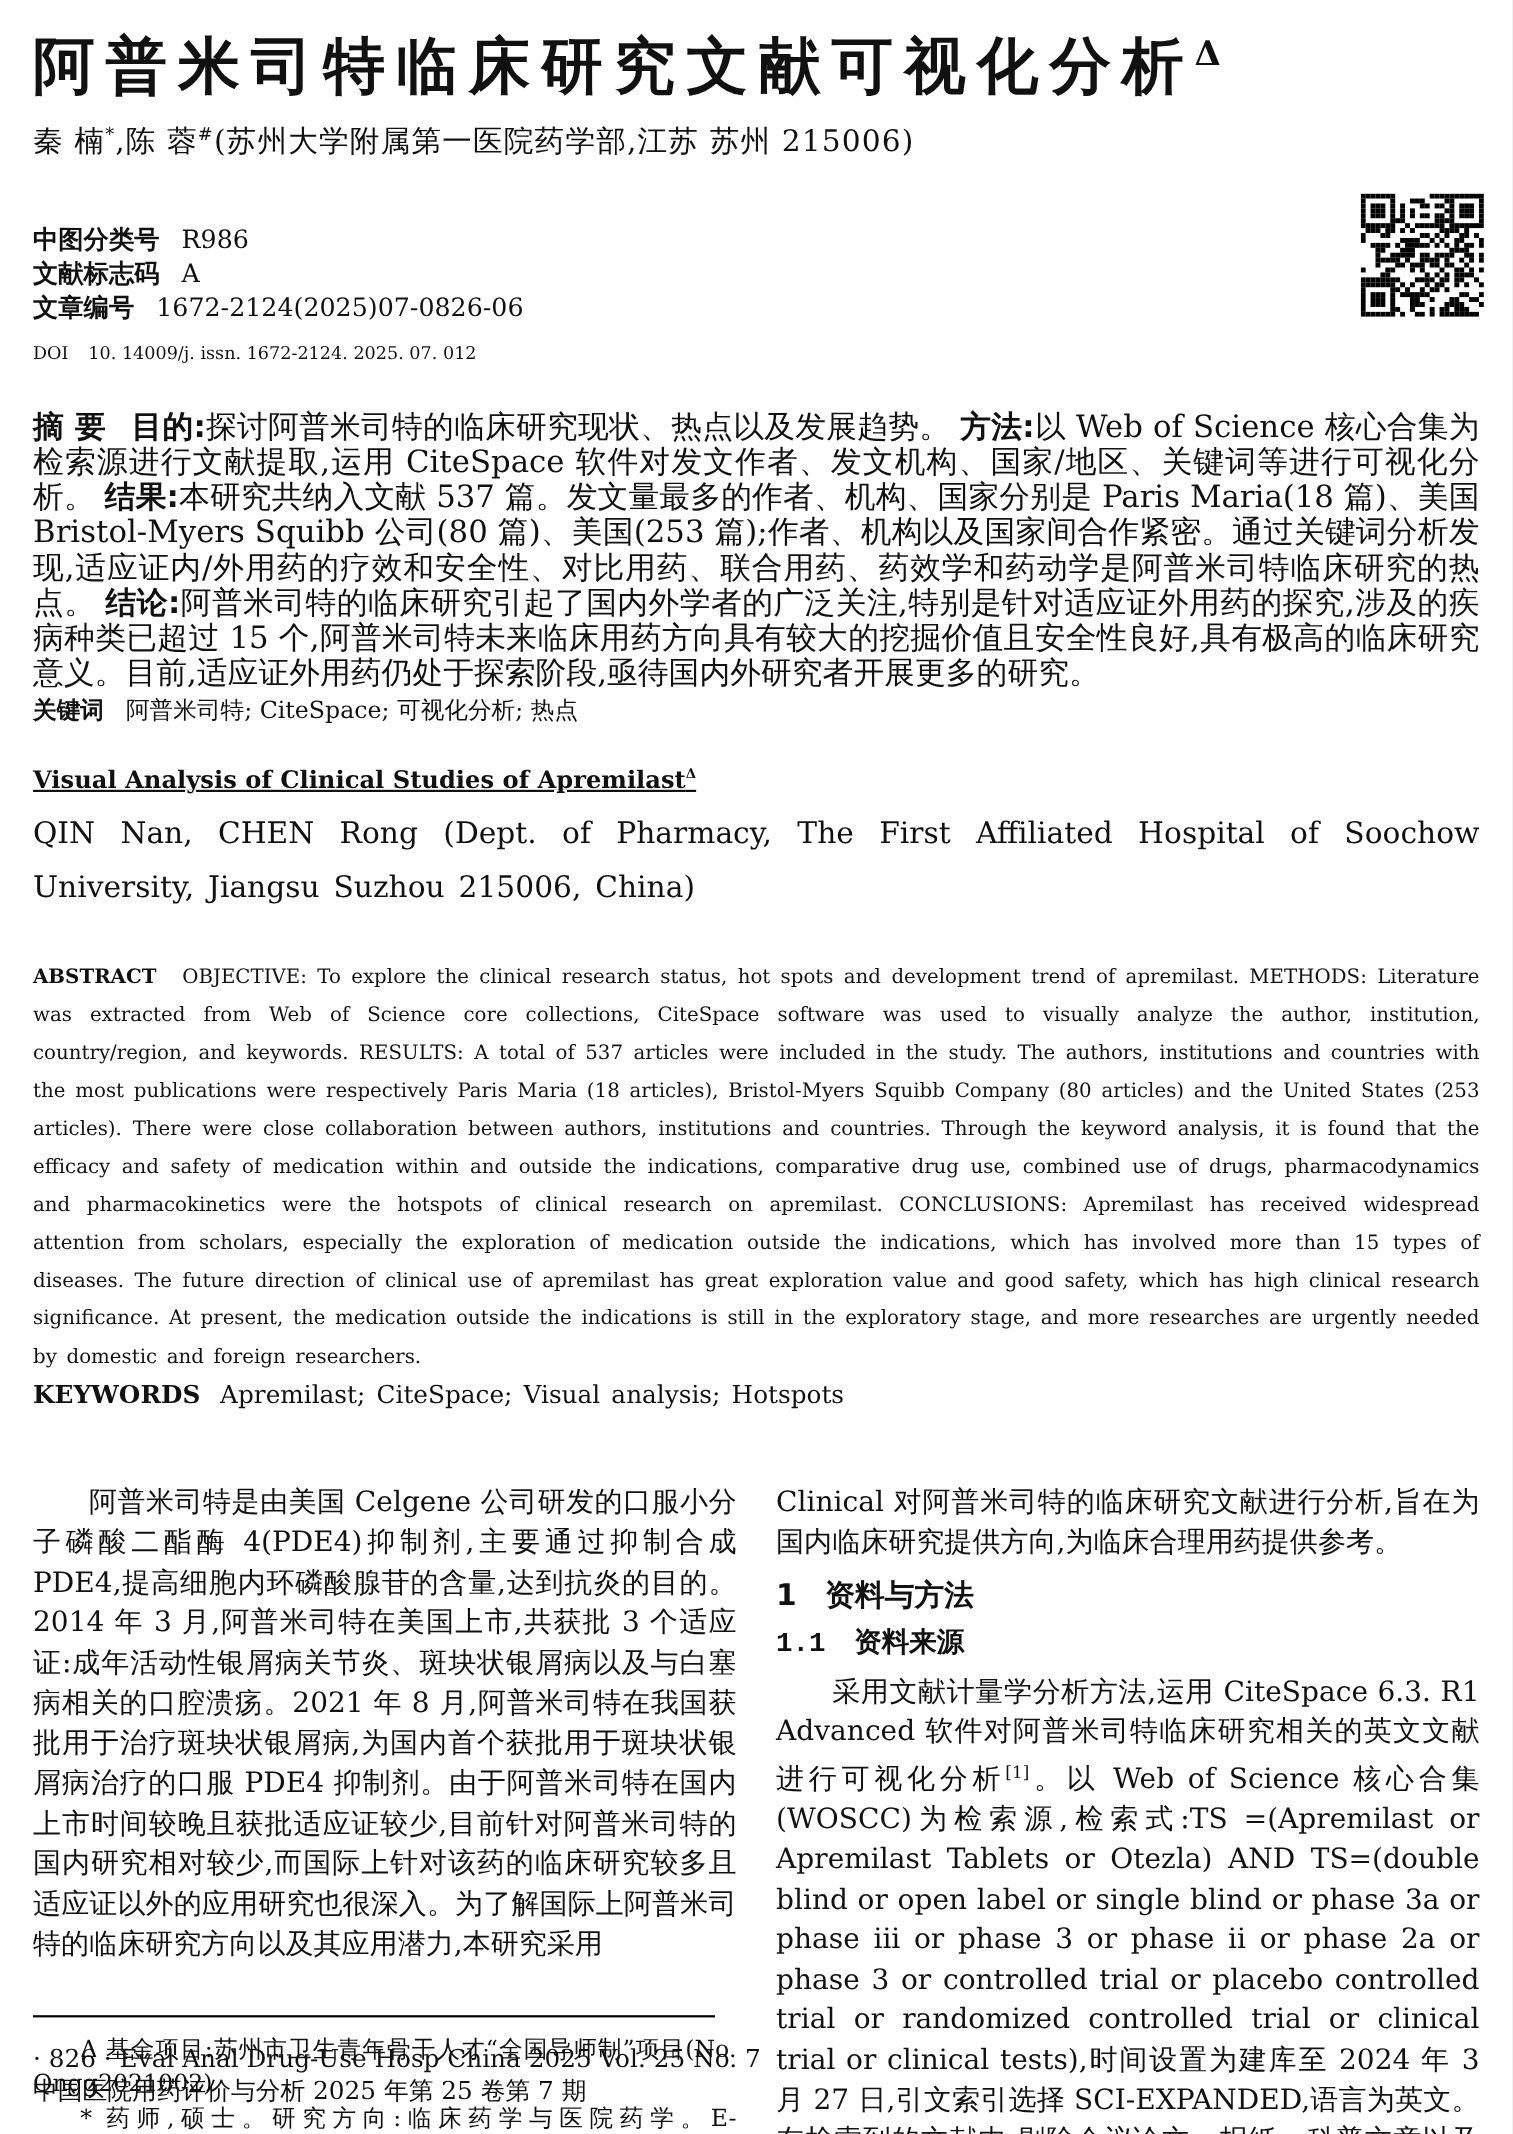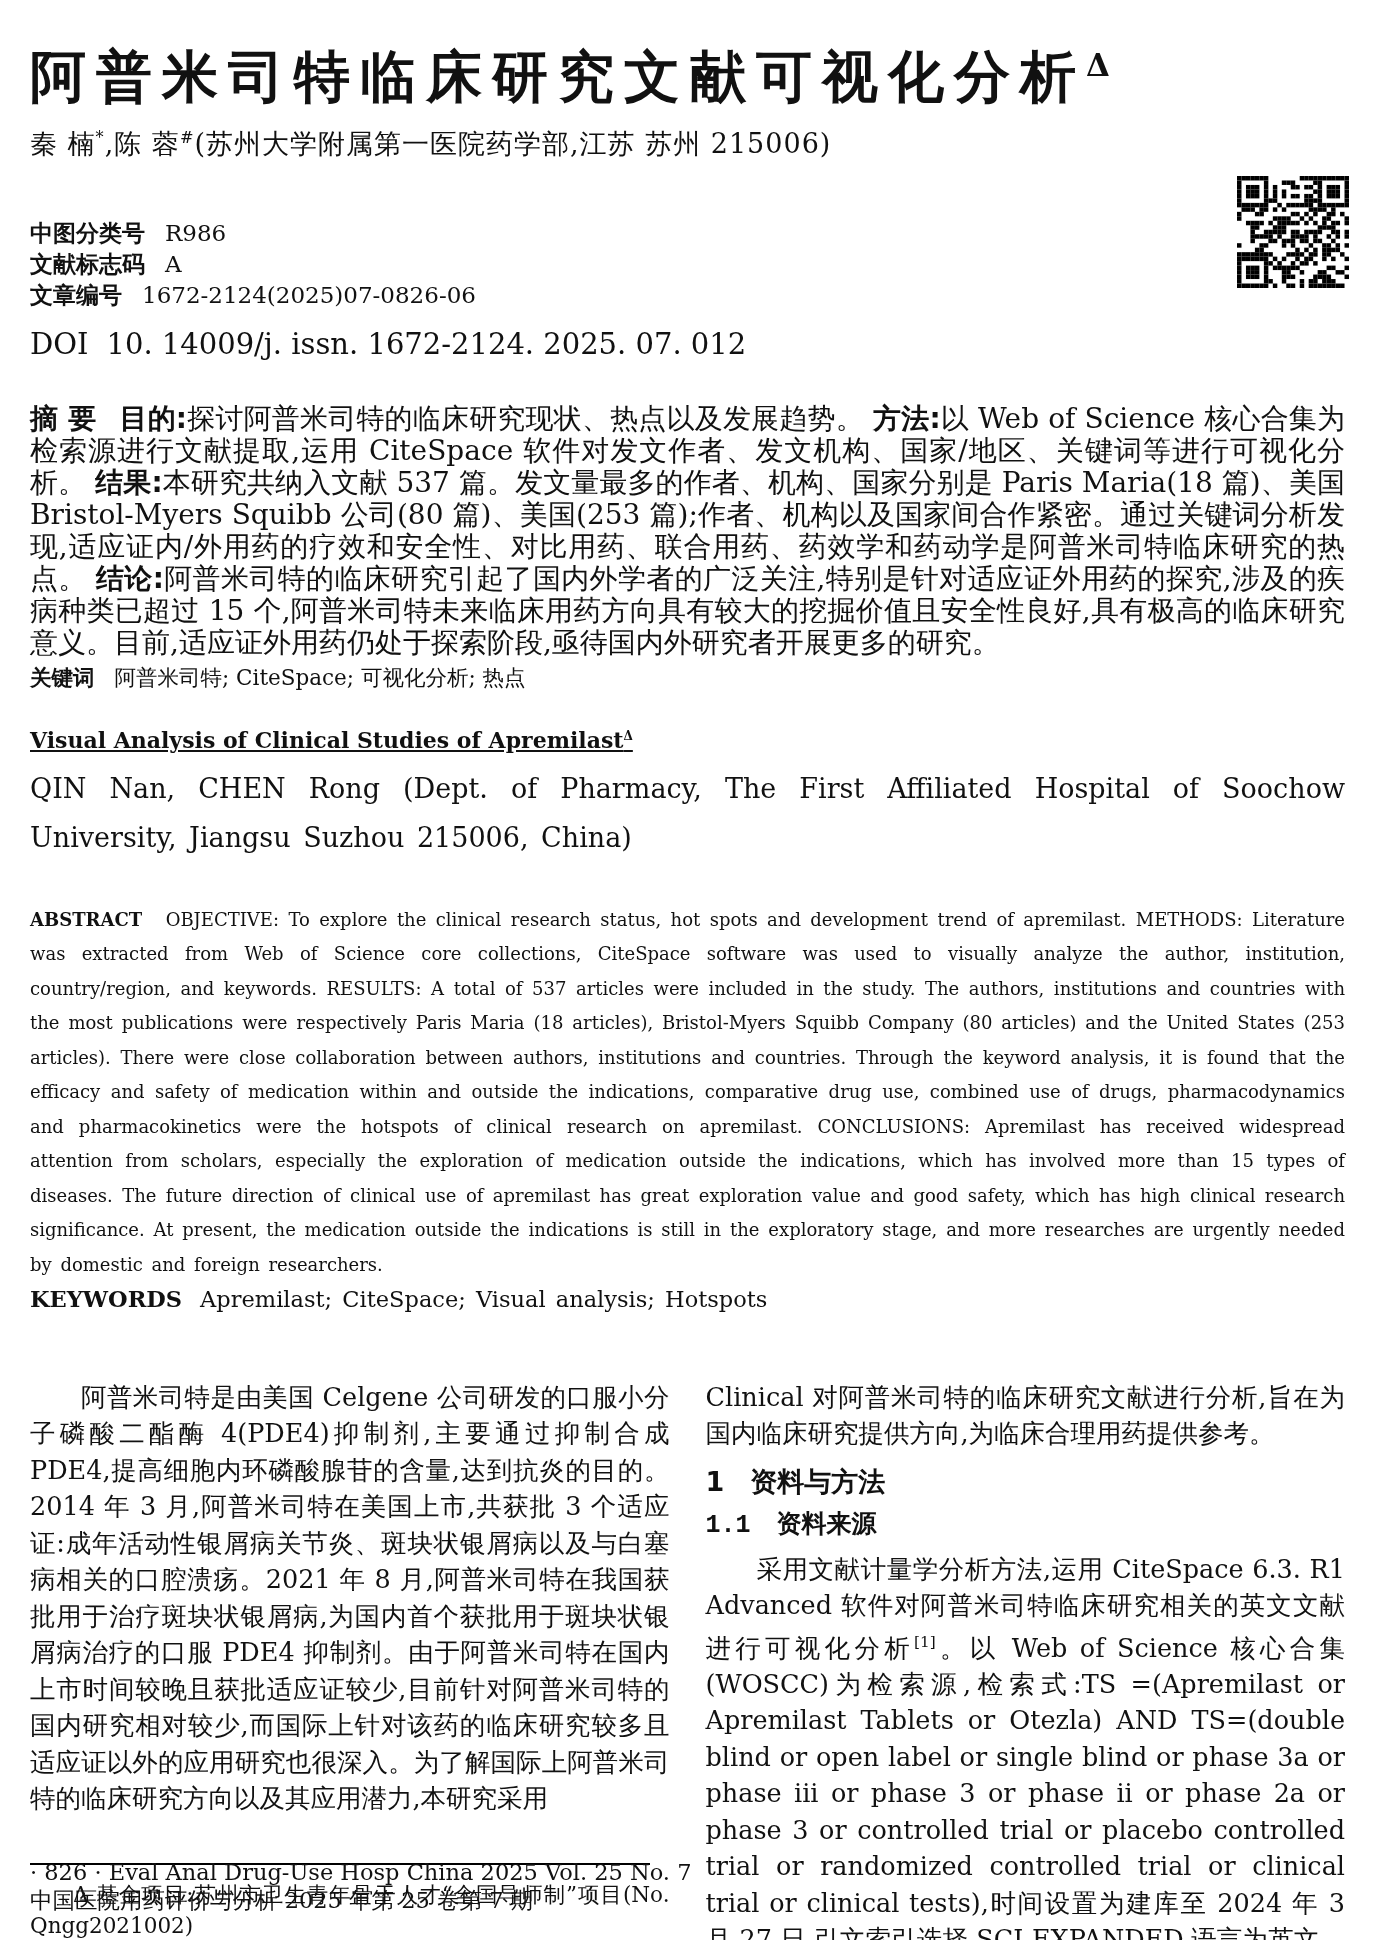--- a/index.html
+++ b/index.html
@@ -3,28 +3,28 @@
 <meta charset="utf-8">
 <style>
   html,body{margin:0;padding:0;background:#e8e8e8;}
   .page{
     width:1375px;height:1940px;margin:0 auto;background:#ffffff;color:#111;
     position:relative;box-sizing:border-box;padding:26px 30px 0 30px;
     font-family:"DejaVu Serif","Liberation Serif",serif;
   }
 
   
-  .title{font-size:56px;font-weight:bold;letter-spacing:10px;line-height:1.15;margin-top:18px;}
+  .title{font-size:56px;font-weight:bold;letter-spacing:10px;line-height:1.15;margin-top:2px;}
   .title sup{font-size:55%;letter-spacing:0;}
   .authors{margin-top:18px;font-size:27px;letter-spacing:1px;}
   .authors sup{font-size:60%;}
   .meta-row{margin-top:56px;font-size:23px;display:flex;align-items:baseline;flex-direction:column;}
   .meta-row .grp{margin-right:64px;white-space:nowrap;}
   .meta-row .lbl{font-family:"DejaVu Sans","Liberation Sans",sans-serif;font-weight:bold;margin-right:20px;}
-  .doi-row{margin-top:16px;font-size:29px;}
+  .doi-row{margin-top:16px;font-size:16px;}
   .doi-row .lbl{margin-right:18px;}
   .qr{position:absolute;top:176px;right:26px;width:112px;height:112px;}
 
   
   .abs-cn{margin-top:42px;font-size:28px;line-height:32px;text-align:justify;}
   .abs-cn .blk-lbl{font-family:"DejaVu Sans","Liberation Sans",sans-serif;font-weight:bold;margin-right:14px;}
   .abs-cn .seg-lbl{font-family:"DejaVu Sans","Liberation Sans",sans-serif;font-weight:bold;}
   .kw-cn{font-size:21.5px;line-height:34px;margin-top:2px;}
   .kw-cn .blk-lbl{font-family:"DejaVu Sans","Liberation Sans",sans-serif;font-weight:bold;margin-right:20px;}
 

